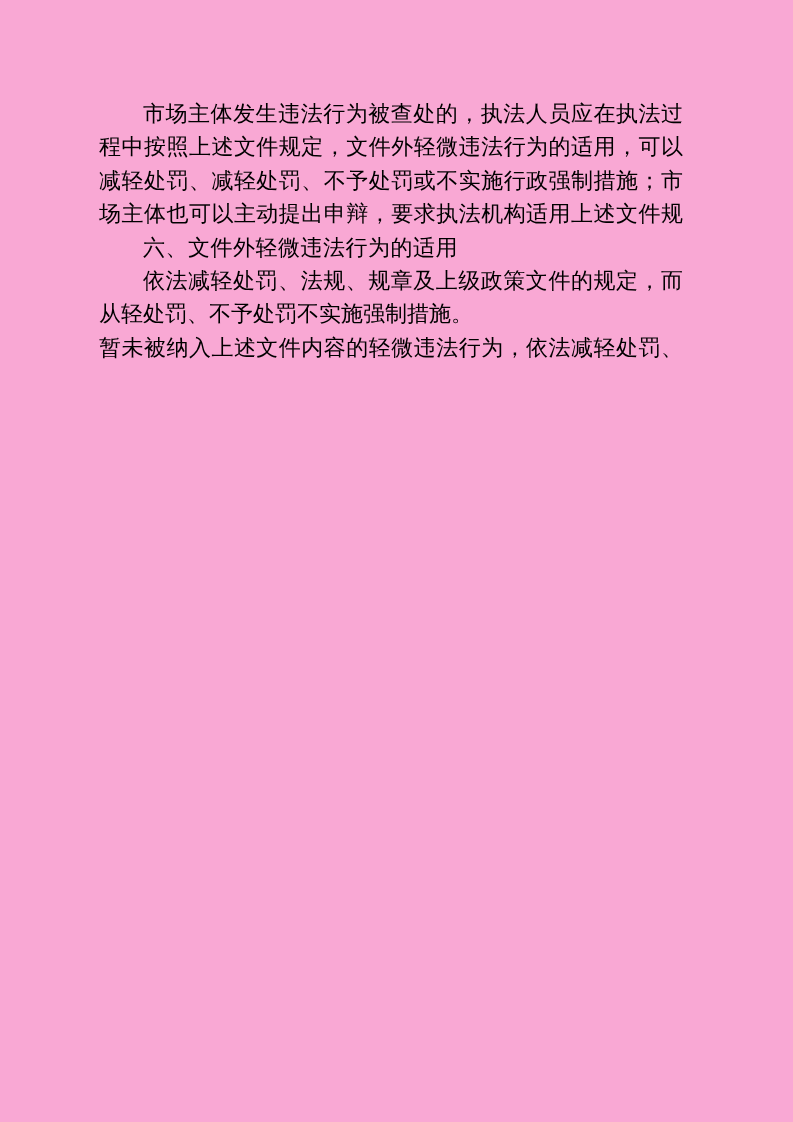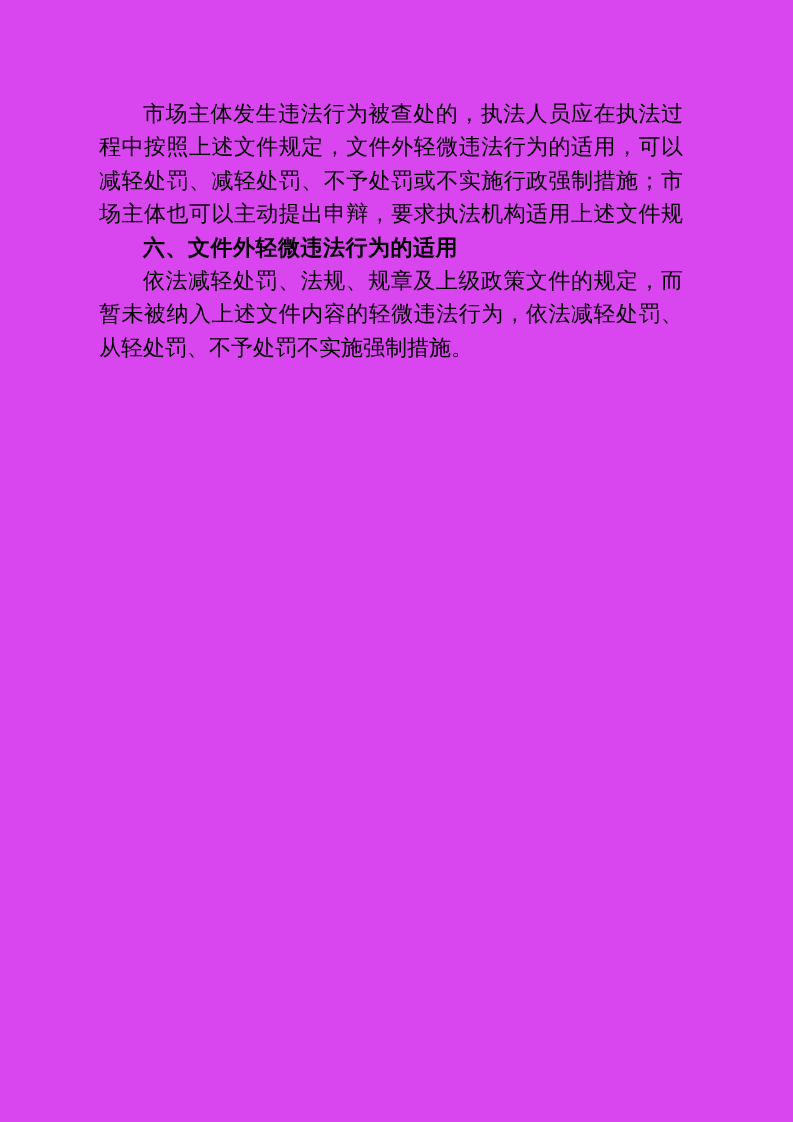--- a/index.html
+++ b/index.html
@@ -4,21 +4,21 @@
 <style>
   html, body {
     margin: 0;
     padding: 0;
     background: #ffffff;
   }
   .page {
     position: relative;
     width: 793px;
     height: 1122px;
-    background: #d946ef;
+    background: #f9a8d4;
     overflow: hidden;
   }
   .textblock {
     position: absolute;
     left: 99px;
     top: 97px;
     width: 584px;
   }
   .line {
     font-family: "Liberation Serif", "DejaVu Serif", serif;
@@ -33,35 +33,35 @@
     text-align: justify;
     text-align-last: justify;
   }
   
   .line.first {
     text-indent: 2em;
   }
   
   .line.heading {
     font-family: "Liberation Sans", "DejaVu Sans", sans-serif;
-    font-weight: 700;
+    font-weight: 400;
     letter-spacing: 0.5px;
   }
 </style>
 </head>
 <body>
 
 <div class="page">
   <div class="textblock">
 
     <div class="line first fill">市场主体发生违法行为被查处的，执法人员应在执法过</div>
     <div class="line fill">程中按照上述文件规定，文件外轻微违法行为的适用，可以</div>
     <div class="line fill">减轻处罚、减轻处罚、不予处罚或不实施行政强制措施；市</div>
     <div class="line fill">场主体也可以主动提出申辩，要求执法机构适用上述文件规</div>
 
     <div class="line first heading">六、文件外轻微违法行为的适用</div>
 
     <div class="line first fill">依法减轻处罚、法规、规章及上级政策文件的规定，而</div>
+    <div class="line">从轻处罚、不予处罚不实施强制措施。</div>
     <div class="line fill">暂未被纳入上述文件内容的轻微违法行为，依法减轻处罚、</div>
-    <div class="line">从轻处罚、不予处罚不实施强制措施。</div>
 
   </div>
 </div>
 
 </body></html>

